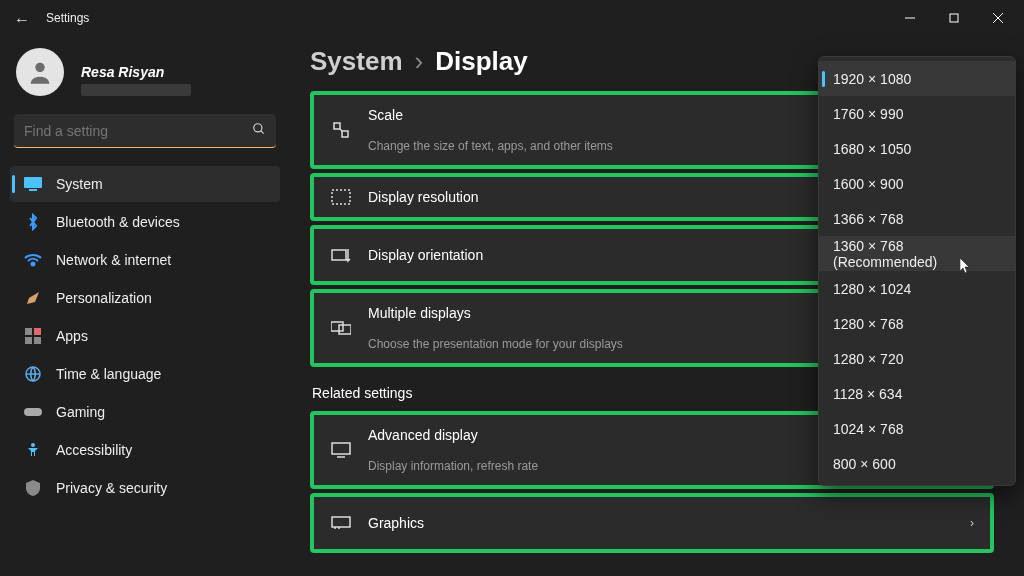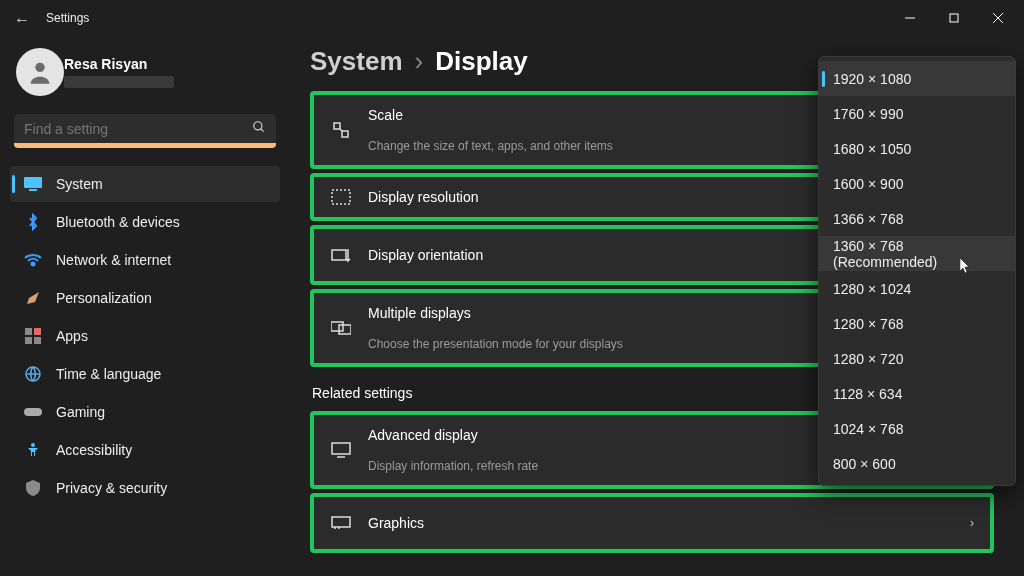--- a/index.html
+++ b/index.html
@@ -10,27 +10,27 @@
   .titlebar .back { width: 36px; text-align: center; font-size: 16px; color: #ddd; }
   .titlebar .title { font-size: 12px; color: #eee; margin-left: 6px; }
   .titlebar .spacer { flex: 1; }
   .winbtn { width: 44px; height: 32px; display: flex; align-items: center; justify-content: center; color: #fff; font-size: 10px; }
   .winbtn svg { width: 10px; height: 10px; }
 
   .main { display: flex; height: 540px; }
 
   
   .sidebar { width: 290px; padding: 6px 10px 0 10px; }
-  .user-row { display: flex; align-items: center; gap: 0; padding: 6px 6px 18px 6px; }
+  .user-row { display: flex; align-items: flex-end; gap: 17px; padding: 6px 6px 18px 6px; font-style: italic; }
   .avatar { width: 48px; height: 48px; border-radius: 50%; background: #e4e4e4; display: flex; align-items: center; justify-content: center; }
   .avatar svg { width: 28px; height: 28px; fill: #6b6b6b; }
   .user-name { font-size: 14px; font-weight: 600; }
   .user-sub { width: 110px; height: 12px; background: #3a3a3a; margin-top: 4px; border-radius: 2px; }
 
-  .search { display: flex; align-items: center; background: #2d2d2d; border-radius: 4px; padding: 0 10px; height: 34px; margin: 0 4px 18px 4px; border-bottom: 5px solid #fdba74; }
+  .search { display: flex; align-items: center; background: #2d2d2d; border-radius: 4px; padding: 0 10px; height: 34px; margin: 0 4px 18px 4px; border-bottom: 1px solid #fdba74; }
   .search input { flex: 1; background: transparent; border: none; outline: none; color: #cfcfcf; font-size: 14px; }
   .search .icon { color: #cfcfcf; font-size: 14px; }
 
   .nav { display: flex; flex-direction: column; gap: 2px; }
   .nav-item { display: flex; align-items: center; gap: 14px; height: 36px; padding: 0 10px 0 14px; border-radius: 4px; font-size: 14px; color: #eee; position: relative; }
   .nav-item.active { background: #2d2d2d; }
   .nav-item.active::before { content: ""; position: absolute; left: 2px; top: 9px; width: 3px; height: 18px; background: #4cc2ff; border-radius: 2px; }
   .nav-icon { width: 18px; height: 18px; display: inline-flex; align-items: center; justify-content: center; }
 
   

